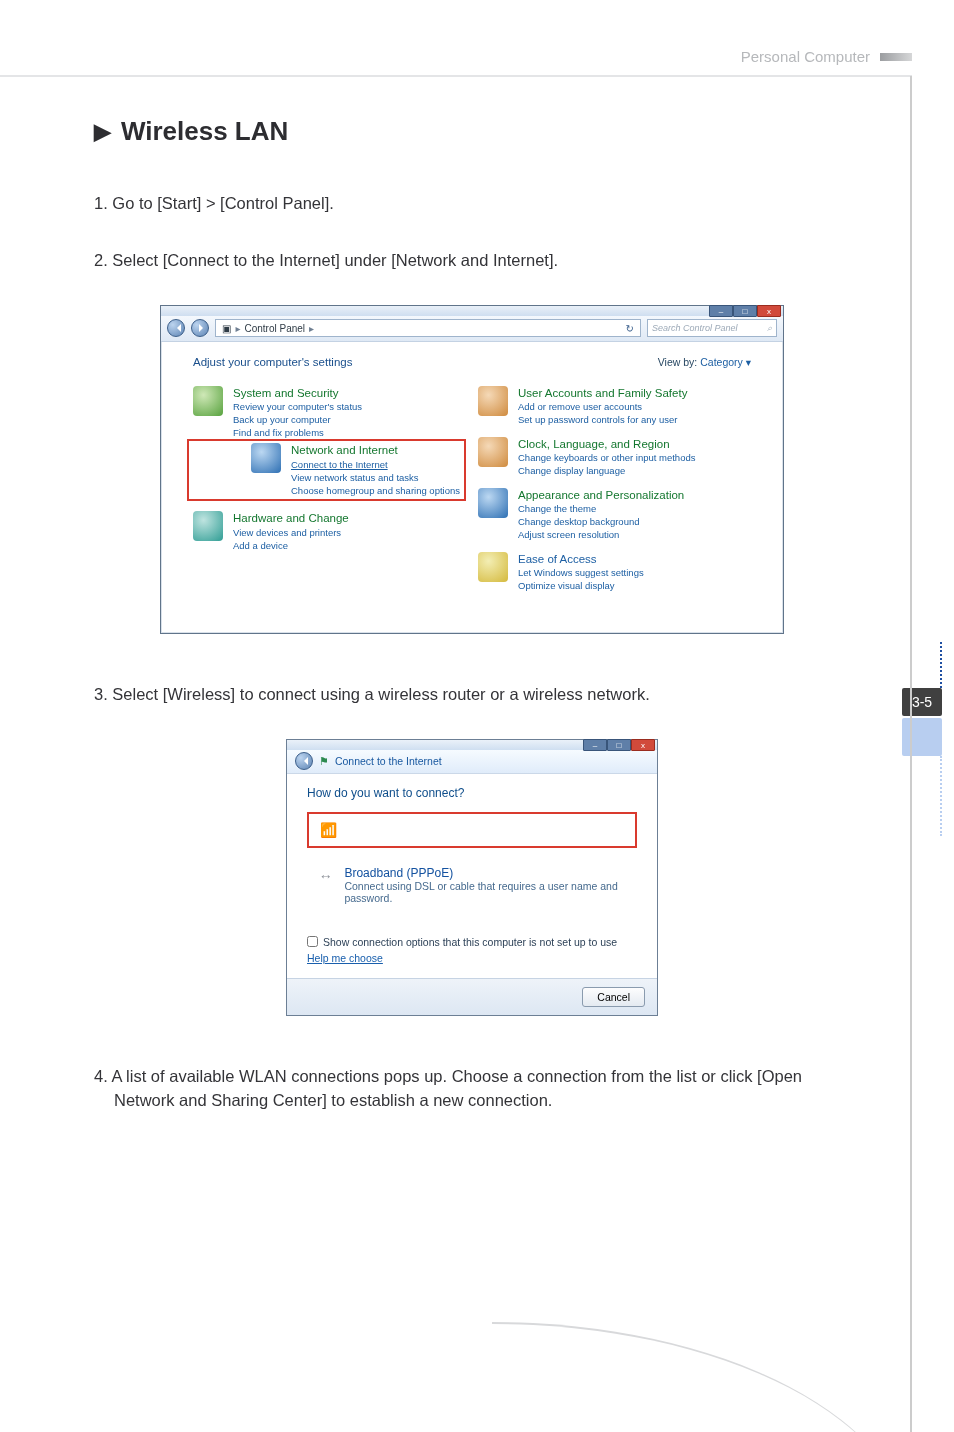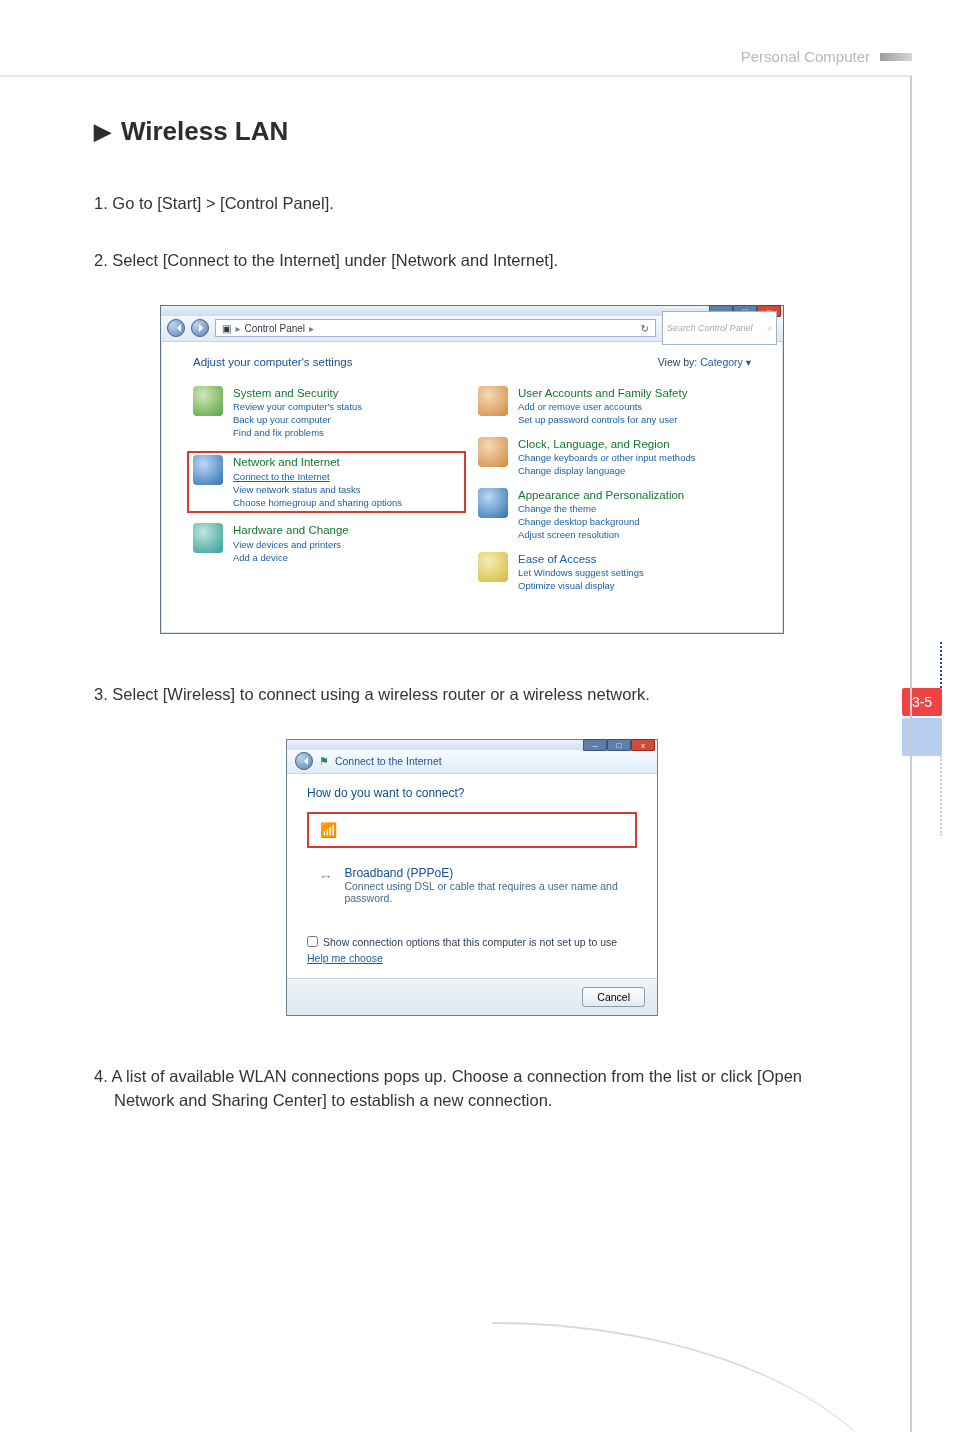--- a/index.html
+++ b/index.html
@@ -97,23 +97,23 @@
   .nav-fwd::after{left:7px;border-right-color:transparent;border-left-color:#fff;}
   .breadcrumb {
     flex: 1;
     background:#fff; border:1px solid #9fb4cc; height:18px;
     font-size: 10px; color:#2f3b46; padding: 2px 6px;
     display:flex; align-items:center; gap:4px;
   }
   .breadcrumb .sep{color:#6f7f92;}
   .bc-refresh{font-size:10px;color:#3a5f8c; margin-left:4px;}
   .search-box {
-    width: 115px; height:18px; background:#fff; border:1px solid #9fb4cc;
+    width: 130px; height:18px; background:#fff; border:1px solid #9fb4cc;
     display:flex; align-items:center; justify-content:space-between;
-    padding: 16px 4px;
+    padding: 0 4px;
   }
   .search-box span{font-size:9px; font-style:italic; color:#9daab8;}
   .search-glass{font-size:10px; color:#2c6bb3;}
   .cp-body { padding: 14px 32px 40px 32px; }
   .cp-head-row { display:flex; justify-content:space-between; margin-bottom:18px;}
   .cp-head-row .lbl { font-size:11.5px; color:#1a4f8c;}
   .cp-head-row .view { font-size:10.5px; color:#284863;}
   .cp-head-row .view-val{ color:#1d5fa3;}
   .cp-grid { display:grid; grid-template-columns: 1fr 1fr; column-gap: 30px; row-gap: 14px; gap: 12px;}
   .cp-item { display:flex; gap:10px; align-items:flex-start;}
@@ -195,21 +195,21 @@
     top: 642px; right: 12px;
     width: 40px;
   }
   .side-dots{
     height: 46px;
     border-left: 2px dotted #1f4fa2;
     margin-left: 38px;
   }
   .side-box{
     width:40px; height:28px;
-    background:#ef4444; color:#fff;
+    background:#404040; color:#fff;
     font-size:14px; display:flex; align-items:center; justify-content:center;
     border-radius:2px;
   }
   .side-light{
     width:40px; height:38px;
     background:#b8cef0;
     margin-top:2px;
     border-radius:2px;
   }
   .side-dots2{
@@ -289,21 +289,21 @@
         <div>
           <div class="cp-item">
             <div class="cp-icon"></div>
             <div class="cp-text">
               <span class="cp-title">System and Security</span>
               <span class="cp-link">Review your computer's status</span><br>
               <span class="cp-link">Back up your computer</span><br>
               <span class="cp-link">Find and fix problems</span>
             </div>
           </div>
-          <div class="cp-item red-box" style="margin-top:12px;">
+          <div class="cp-item red-box" style="margin-top:0;justify-content:flex-end;">
             <div class="cp-icon blue"></div>
             <div class="cp-text">
               <span class="cp-title">Network and Internet</span>
               <span class="cp-link u">Connect to the Internet</span><br>
               <span class="cp-link">View network status and tasks</span><br>
               <span class="cp-link">Choose homegroup and sharing options</span>
             </div>
           </div>
           <div class="cp-item" style="margin-top:10px;">
             <div class="cp-icon teal"></div>

